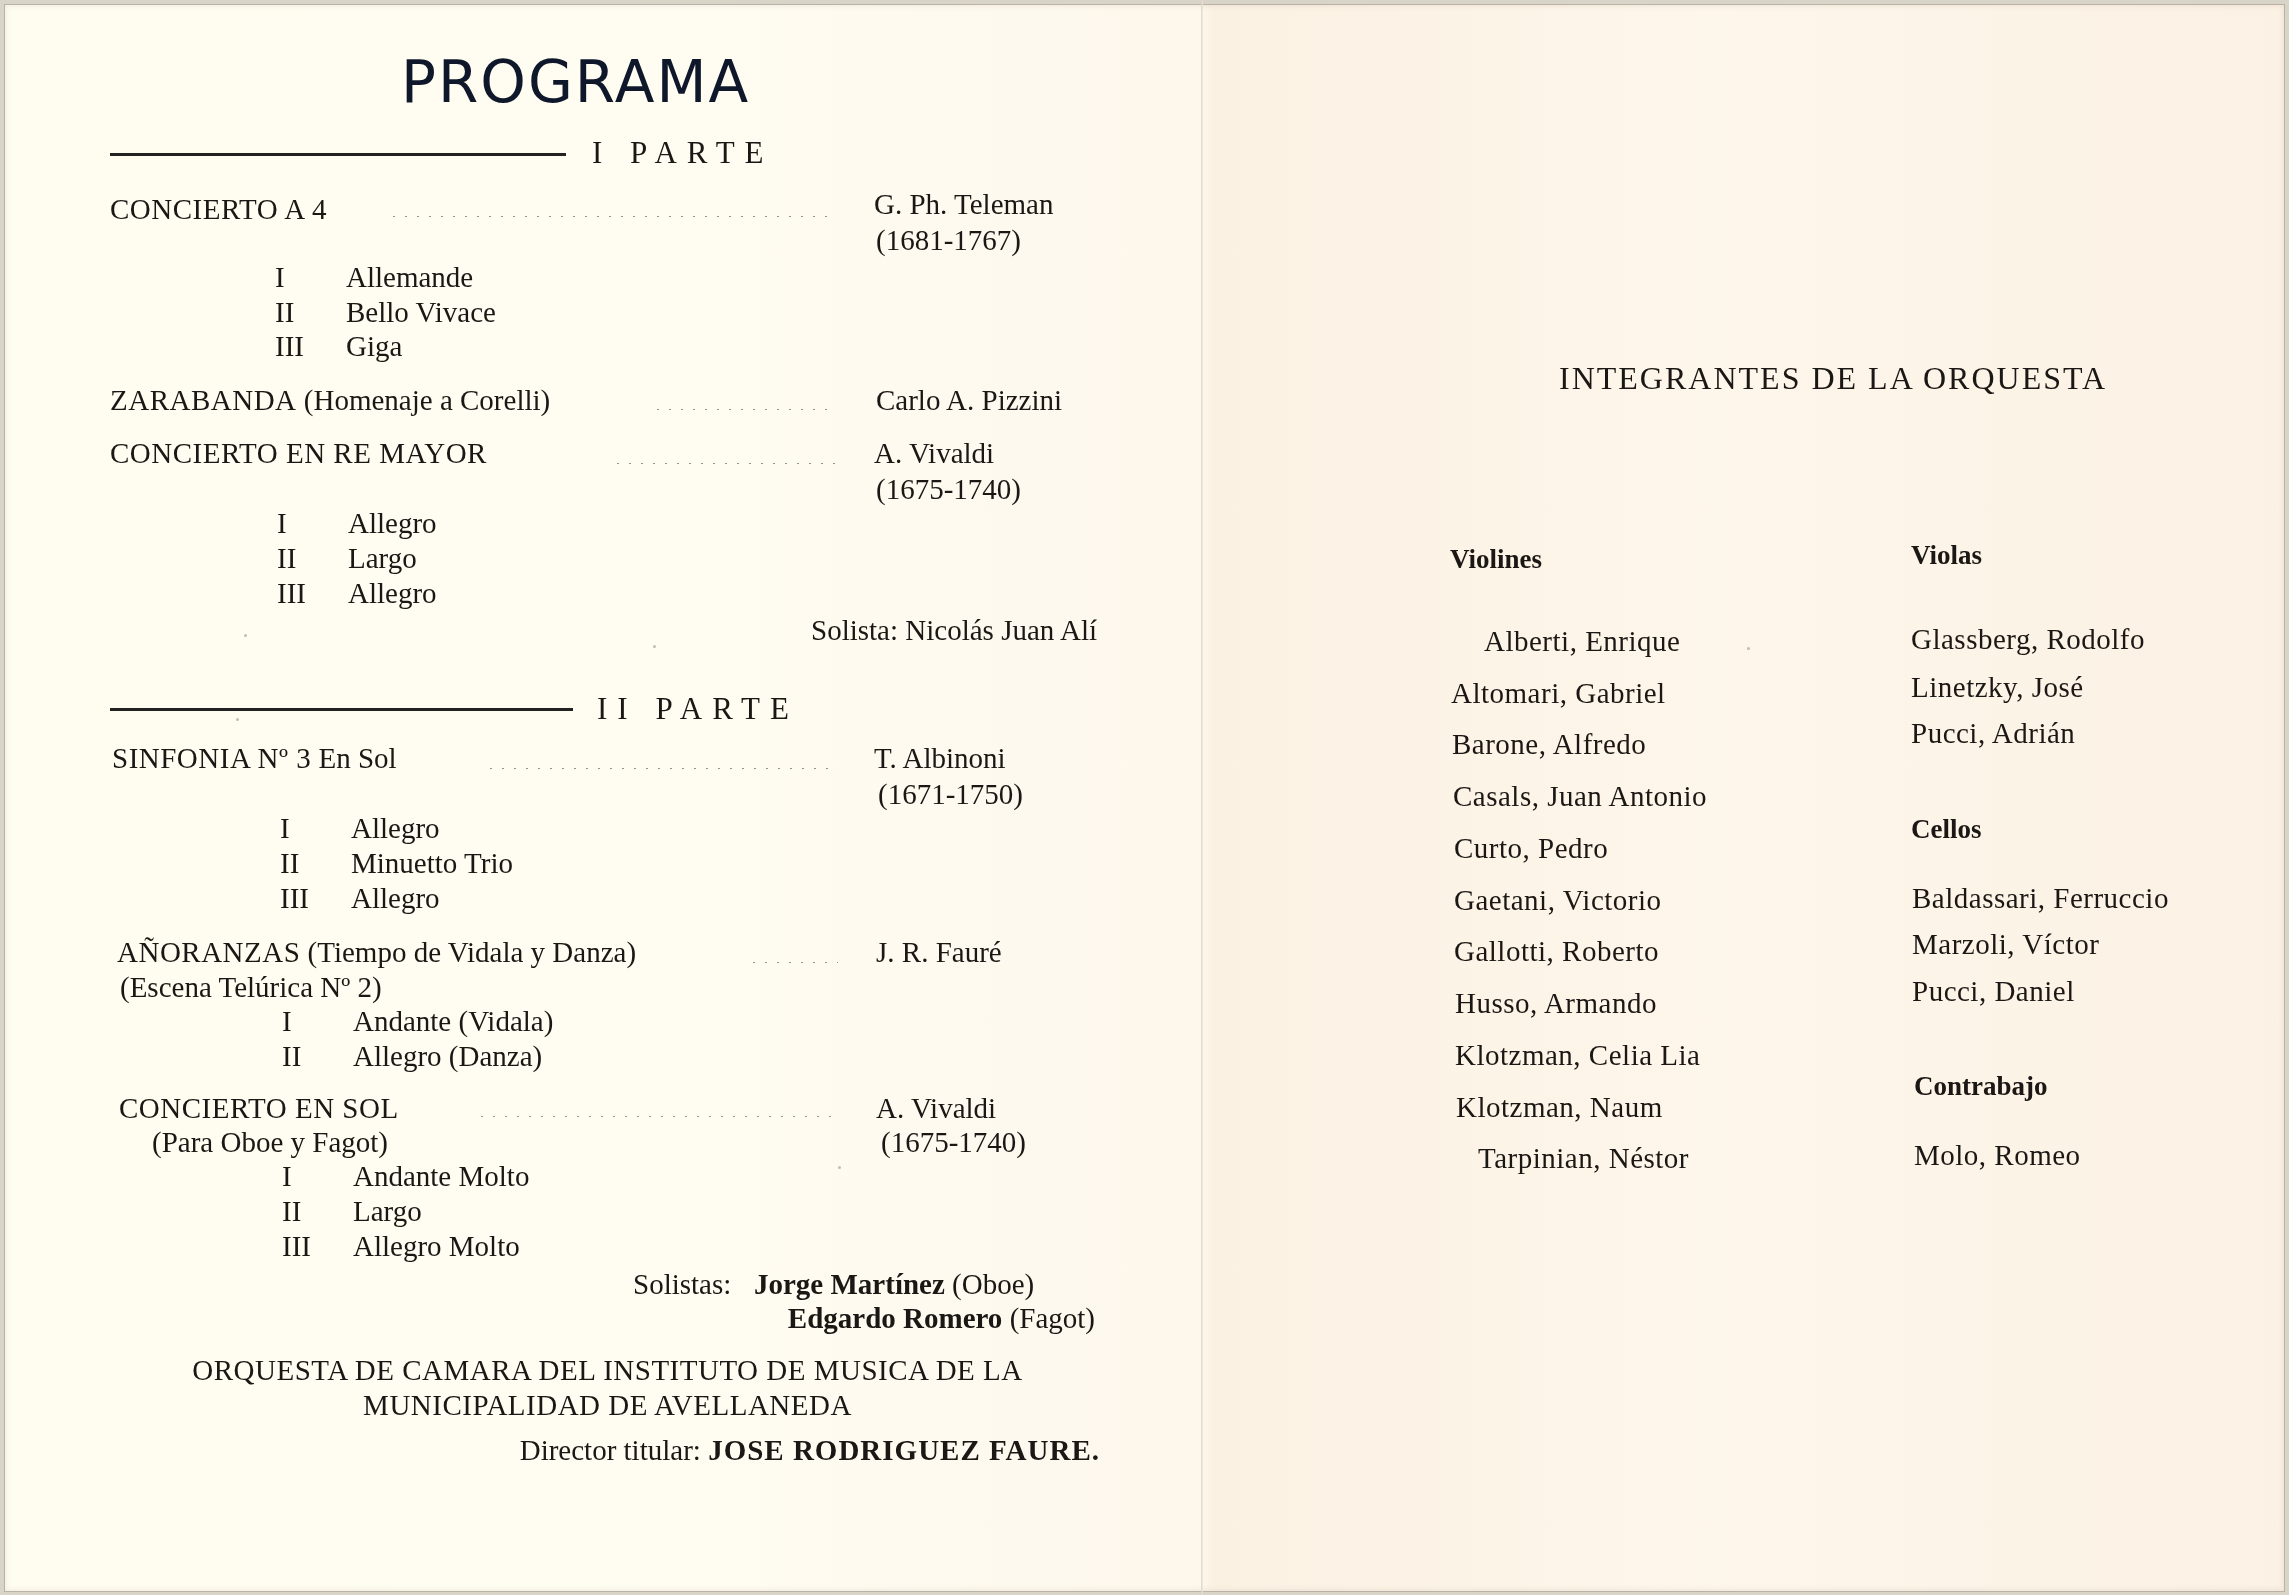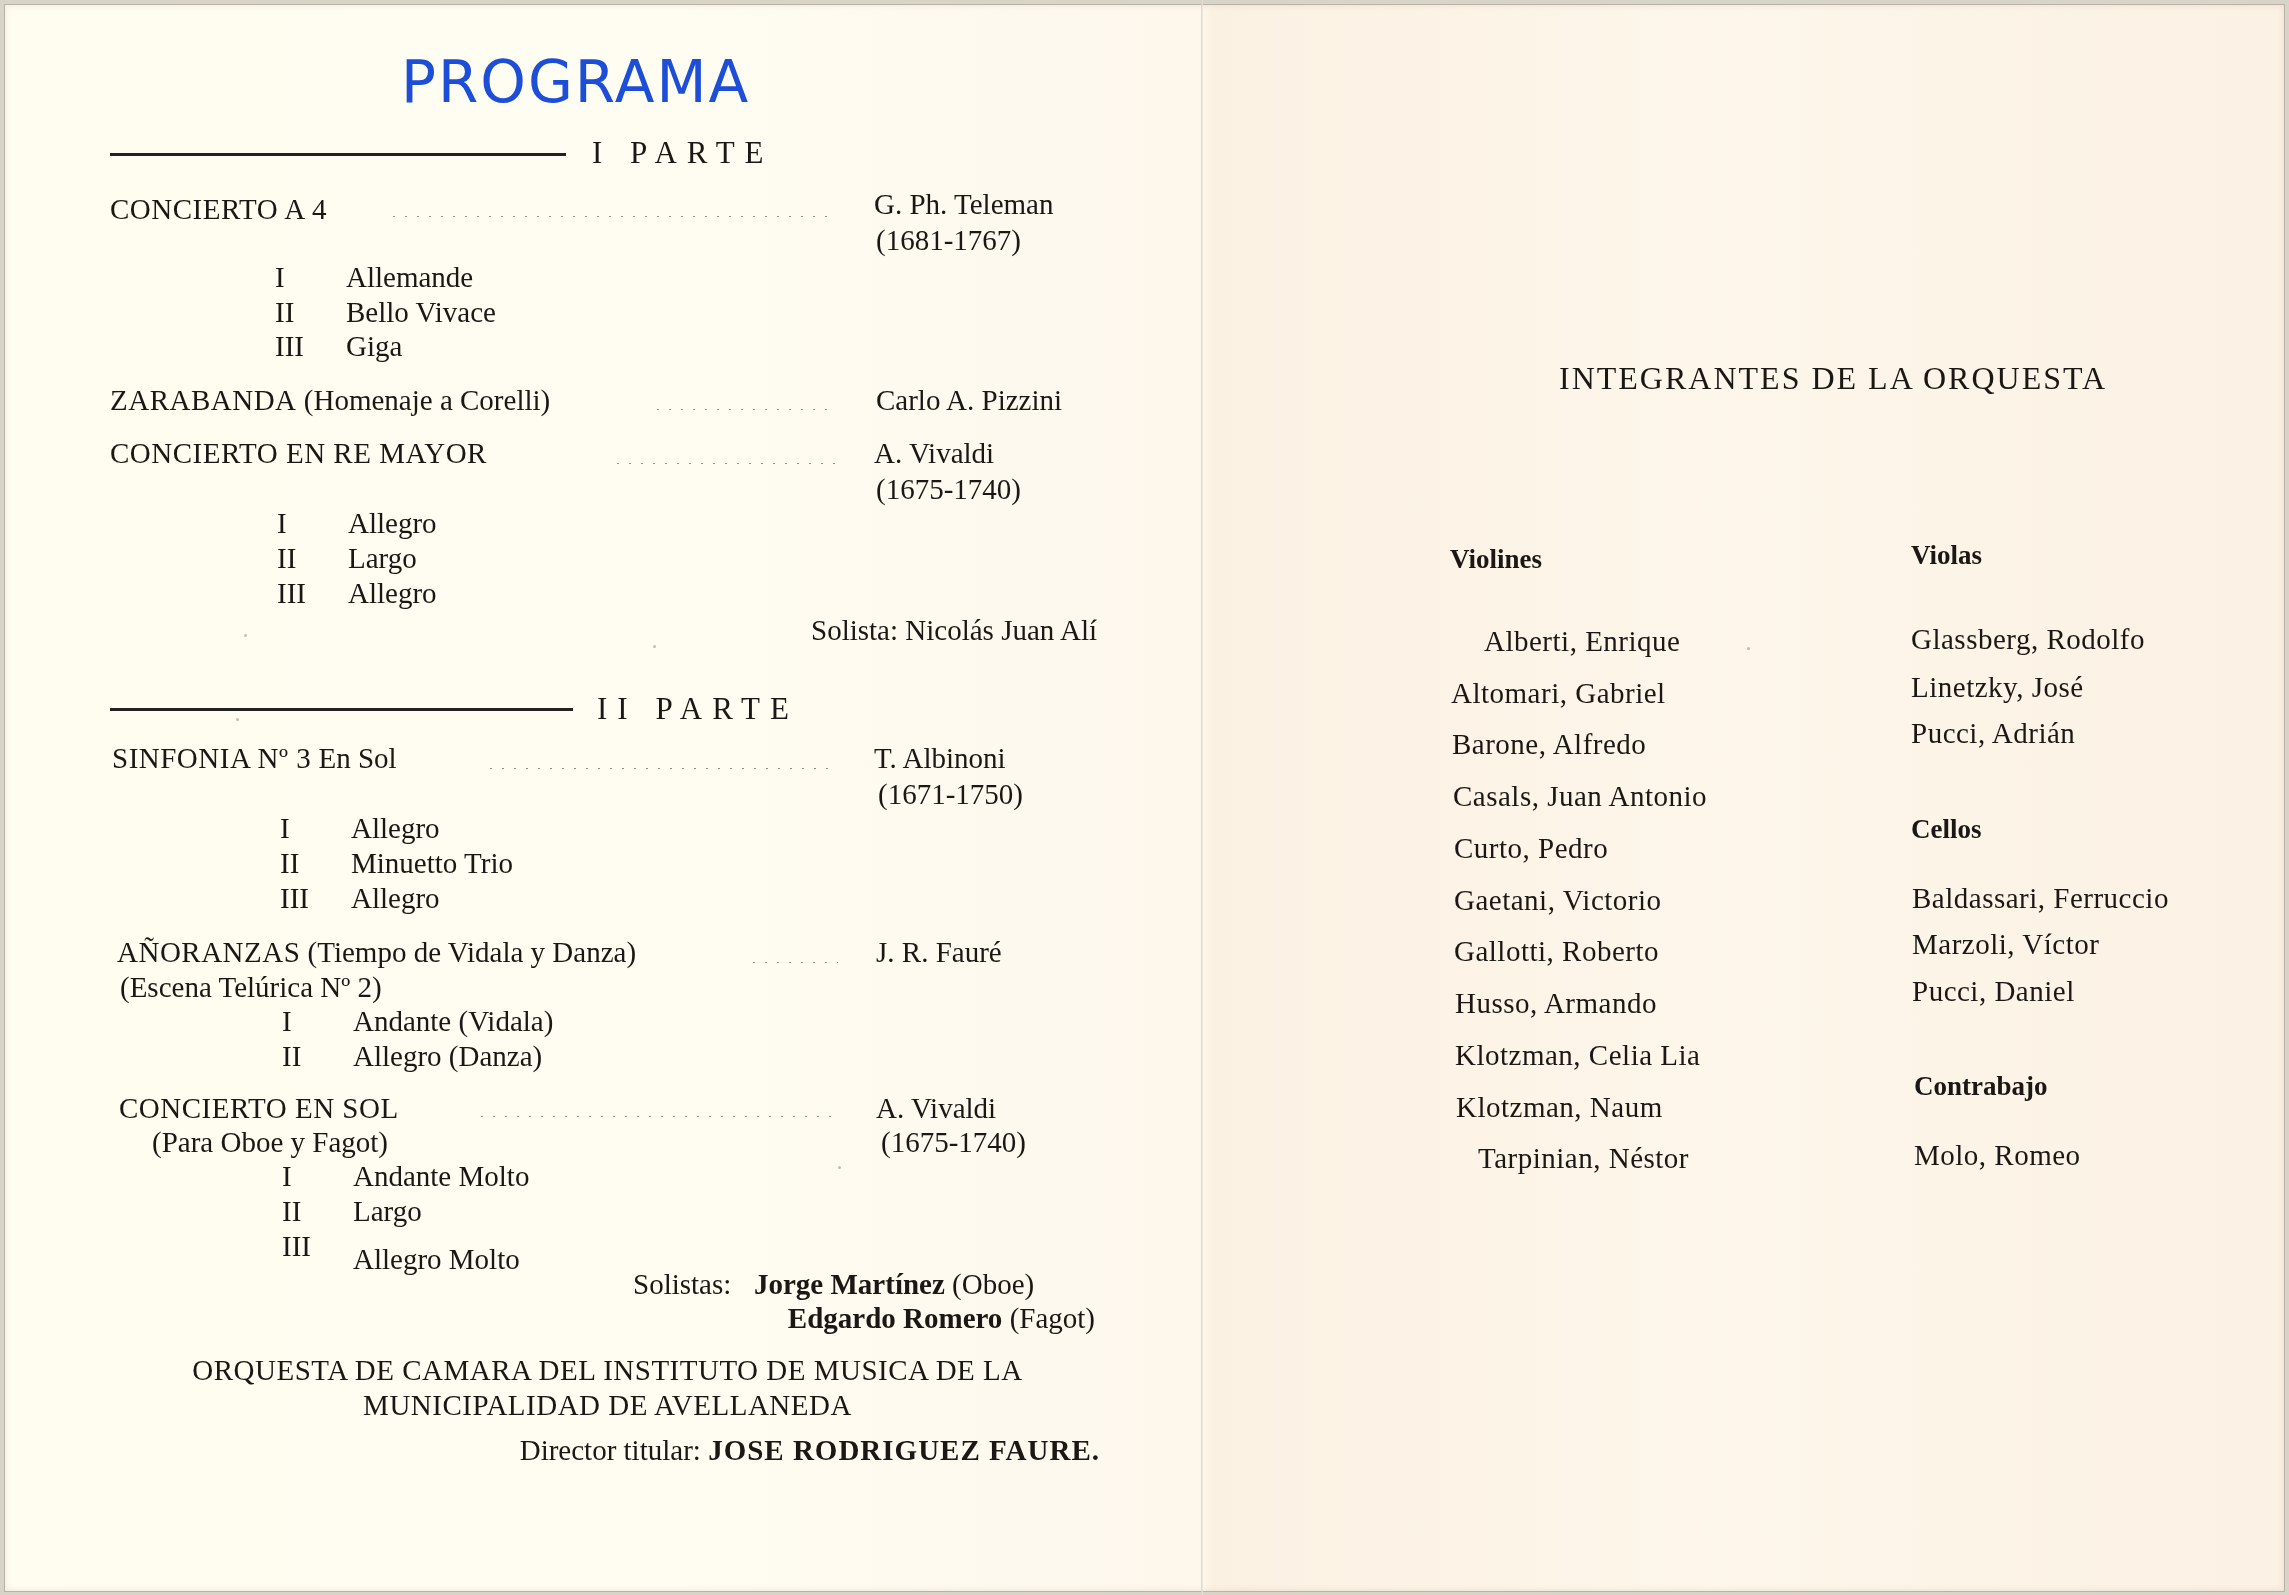--- a/index.html
+++ b/index.html
@@ -17,21 +17,21 @@
   }
   .fold {
     position:absolute; left:1201px; top:0; width:2px; height:1596px;
     background:linear-gradient(90deg,#d8cfc2,#efe6da);
     opacity:0.8;
   }
   .abs { position:absolute; white-space:nowrap; }
   .title {
     font-family:"DejaVu Sans","Liberation Sans",sans-serif;
     font-size:58px; letter-spacing:2px; font-weight:400;
-    left:401px; top:48px; color:#1d4ed8;
+    left:401px; top:48px; color:#0f172a;
   }
   .part-rule { position:absolute; height:3px; background:#222; }
   .part-label { font-size:31px; letter-spacing:10px; }
   .line { font-size:29px; line-height:34px; }
   .caps { letter-spacing:0.5px; }
   .bold { font-weight:700; }
   .dots {
     position:absolute; height:2px;
     background-image:radial-gradient(circle,#777 0.9px,transparent 1.1px);
     background-size:12px 3px; background-repeat:repeat-x; opacity:0.8;
@@ -122,21 +122,21 @@
   <div class="abs line caps" style="left:119px; top:1091px;">CONCIERTO EN SOL</div>
   <div class="dots" style="left:476px; top:1115px; width:363px;"></div>
   <div class="abs line" style="left:876px; top:1091px;">A. Vivaldi</div>
   <div class="abs line" style="left:120px; top:1125px;margin-left:32px;">(Para Oboe y Fagot)</div>
   <div class="abs line" style="left:881px; top:1125px;">(1675-1740)</div>
   <div class="num" style="left:282px; top:1160px;">I</div>
   <div class="mv" style="left:353px; top:1160px;">Andante Molto</div>
   <div class="num" style="left:282px; top:1195px;">II</div>
   <div class="mv" style="left:353px; top:1195px;">Largo</div>
   <div class="num" style="left:282px; top:1230px;">III</div>
-  <div class="mv" style="left:353px; top:1230px;margin-top:13px;">Allegro Molto</div>
+  <div class="mv" style="left:353px; top:1230px;">Allegro Molto</div>
 
   <div class="abs line" style="left:633px; top:1267px;">Solistas:</div>
   <div class="abs line" style="left:754px; top:1267px;">
     <span class="bold">Jorge Martínez</span>
     <span>(Oboe)</span>
   </div>
   <div class="abs line right" style="right:1194px; top:1301px;">
     <span class="bold">Edgardo Romero</span>
     <span>(Fagot)</span>
   </div>

